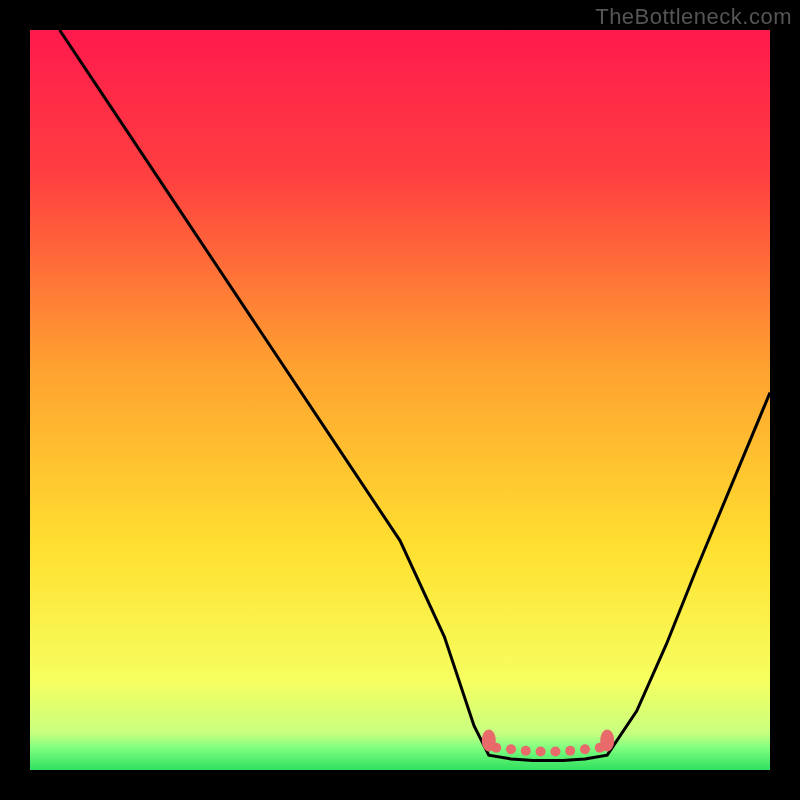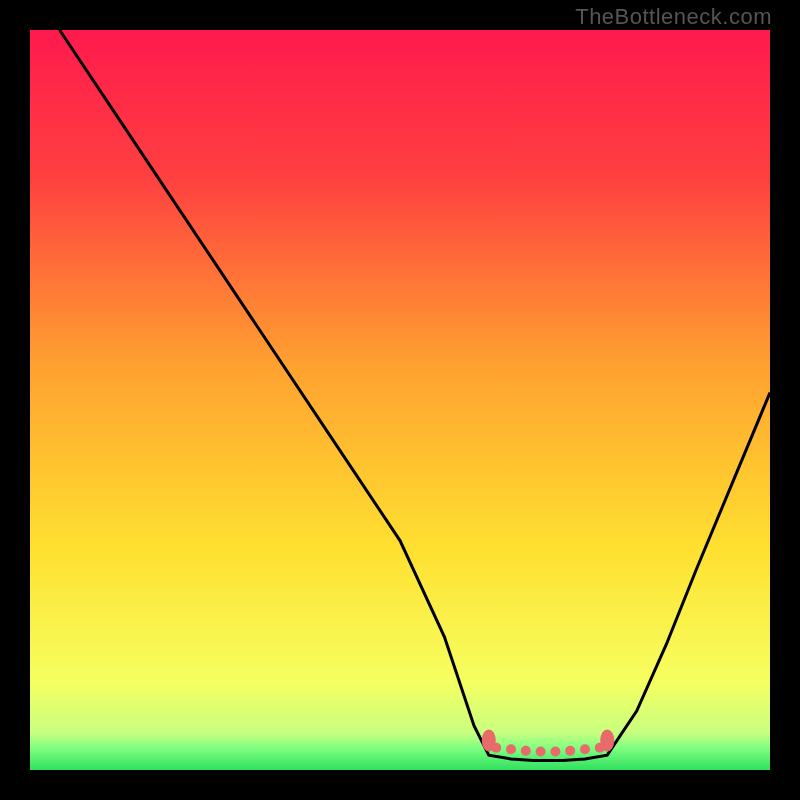--- a/index.html
+++ b/index.html
@@ -15,21 +15,21 @@
     position: relative;
     width: 800px;
     height: 800px;
   }
   svg {
     display: block;
   }
   .watermark {
     position: absolute;
     top: 4px;
-    right: 28px;
+    right: 8px;
     font-size: 22px;
     font-weight: 500;
     color: #555;
     letter-spacing: 0.5px;
     user-select: none;
   }
 </style>
 </head>
 <body>
 

